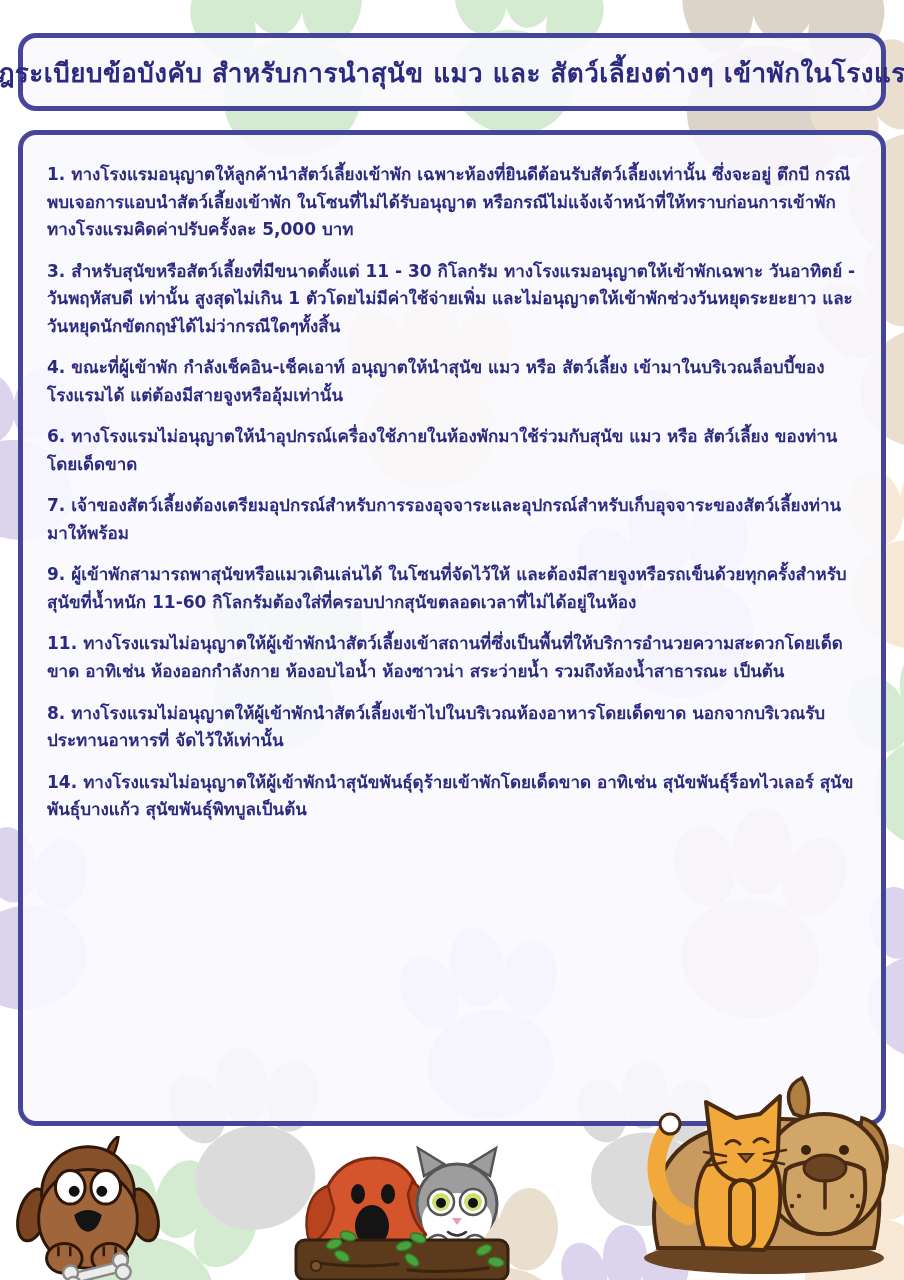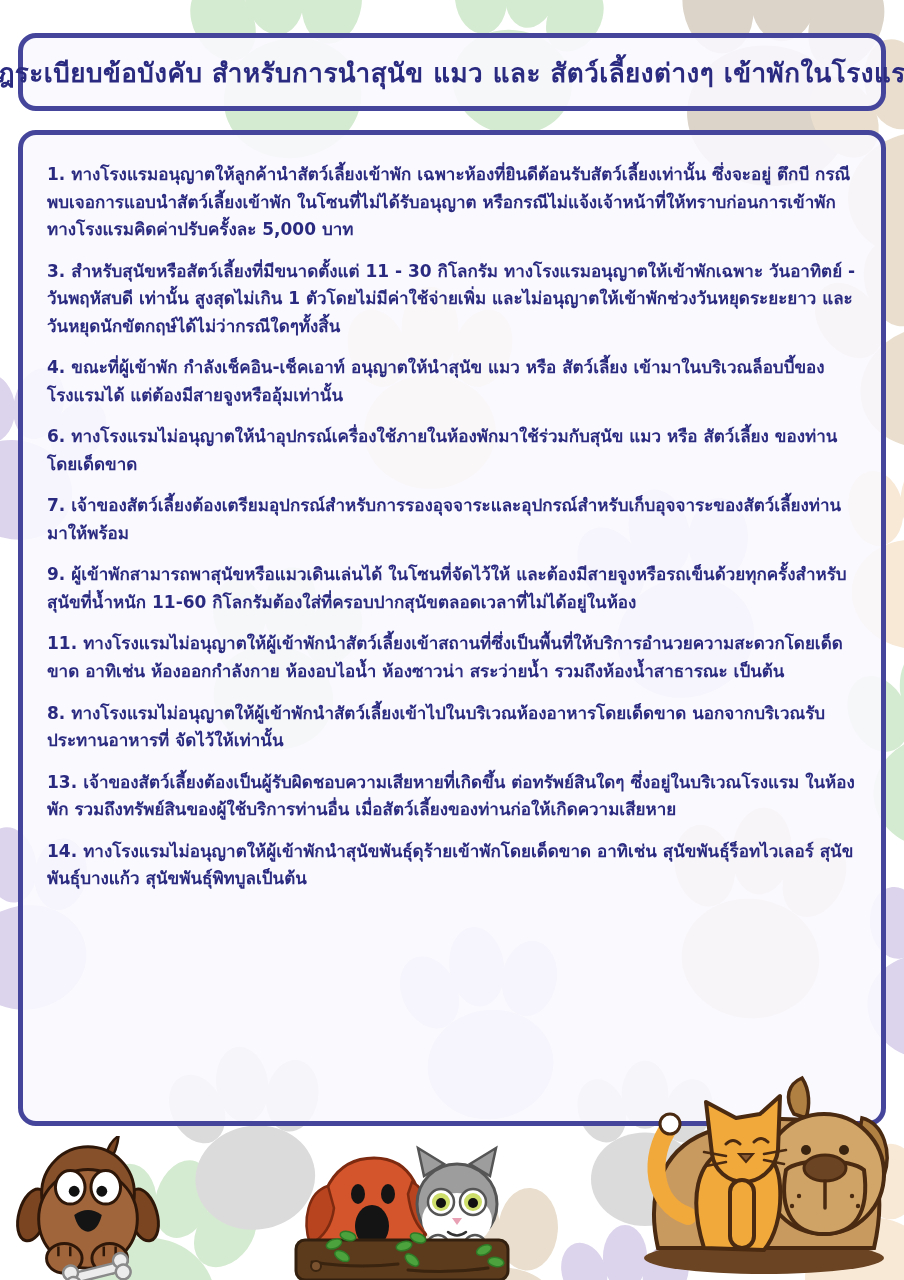--- a/index.html
+++ b/index.html
@@ -120,21 +120,20 @@
 
 <div class="panel rules-panel">
   <p class="rule"><span class="num">1.</span><span>ทางโรงแรมอนุญาตให้ลูกค้านำสัตว์เลี้ยงเข้าพัก เฉพาะห้องที่ยินดีต้อนรับสัตว์เลี้ยงเท่านั้น ซึ่งจะอยู่ ตึกบี กรณีพบเจอการแอบนำสัตว์เลี้ยงเข้าพัก ในโซนที่ไม่ได้รับอนุญาต หรือกรณีไม่แจ้งเจ้าหน้าที่ให้ทราบก่อนการเข้าพัก ทางโรงแรมคิดค่าปรับครั้งละ 5,000 บาท</span></p>
   <p class="rule"><span class="num">3.</span><span>สำหรับสุนัขหรือสัตว์เลี้ยงที่มีขนาดตั้งแต่ 11 - 30 กิโลกรัม ทางโรงแรมอนุญาตให้เข้าพักเฉพาะ วันอาทิตย์ - วันพฤหัสบดี เท่านั้น สูงสุดไม่เกิน 1 ตัวโดยไม่มีค่าใช้จ่ายเพิ่ม และไม่อนุญาตให้เข้าพักช่วงวันหยุดระยะยาว และ วันหยุดนักขัตกฤษ์ได้ไม่ว่ากรณีใดๆทั้งสิ้น</span></p>
   <p class="rule"><span class="num">4.</span><span>ขณะที่ผู้เข้าพัก กำลังเช็คอิน-เช็คเอาท์ อนุญาตให้นำสุนัข แมว หรือ สัตว์เลี้ยง เข้ามาในบริเวณล็อบบี้ของโรงแรมได้ แต่ต้องมีสายจูงหรืออุ้มเท่านั้น</span></p>
   <p class="rule"><span class="num">6.</span><span>ทางโรงแรมไม่อนุญาตให้นำอุปกรณ์เครื่องใช้ภายในห้องพักมาใช้ร่วมกับสุนัข แมว หรือ สัตว์เลี้ยง ของท่านโดยเด็ดขาด</span></p>
   <p class="rule"><span class="num">7.</span><span>เจ้าของสัตว์เลี้ยงต้องเตรียมอุปกรณ์สำหรับการรองอุจจาระและอุปกรณ์สำหรับเก็บอุจจาระของสัตว์เลี้ยงท่านมาให้พร้อม</span></p>
   <p class="rule"><span class="num">9.</span><span>ผู้เข้าพักสามารถพาสุนัขหรือแมวเดินเล่นได้ ในโซนที่จัดไว้ให้ และต้องมีสายจูงหรือรถเข็นด้วยทุกครั้งสำหรับสุนัขที่น้ำหนัก 11-60 กิโลกรัมต้องใส่ที่ครอบปากสุนัขตลอดเวลาที่ไม่ได้อยู่ในห้อง</span></p>
   <p class="rule"><span class="num">11.</span><span>ทางโรงแรมไม่อนุญาตให้ผู้เข้าพักนำสัตว์เลี้ยงเข้าสถานที่ซึ่งเป็นพื้นที่ให้บริการอำนวยความสะดวกโดยเด็ดขาด อาทิเช่น ห้องออกกำลังกาย ห้องอบไอน้ำ ห้องซาวน่า สระว่ายน้ำ รวมถึงห้องน้ำสาธารณะ เป็นต้น</span></p>
   <p class="rule"><span class="num">8.</span><span>ทางโรงแรมไม่อนุญาตให้ผู้เข้าพักนำสัตว์เลี้ยงเข้าไปในบริเวณห้องอาหารโดยเด็ดขาด นอกจากบริเวณรับประทานอาหารที่ จัดไว้ให้เท่านั้น</span></p>
-  <p class="rule"><span class="num">13.</span><span>เจ้าของสัตว์เลี้ยงต้องเป็นผู้รับผิดชอบความเสียหายที่เกิดขึ้น ต่อทรัพย์สินใดๆ ซึ่งอยู่ในบริเวณโรงแรม ในห้องพัก รวมถึงทรัพย์สินของผู้ใช้บริการท่านอื่น เมื่อสัตว์เลี้ยงของท่านก่อให้เกิดความเสียหาย</span></p>
   <p class="rule"><span class="num">14.</span><span>ทางโรงแรมไม่อนุญาตให้ผู้เข้าพักนำสุนัขพันธุ์ดุร้ายเข้าพักโดยเด็ดขาด อาทิเช่น สุนัขพันธุ์ร็อทไวเลอร์ สุนัขพันธุ์บางแก้ว สุนัขพันธุ์พิทบูลเป็นต้น</span></p>
 </div>
 
 <svg class="char char-dog-left" viewBox="0 0 160 150">
 
   <path d="M98 20 C101 8 106 3 111 0 C110 10 107 18 102 26 Z" fill="#7a4520" stroke="#2e1708" stroke-width="2.5"></path>
 
   <ellipse cx="24" cy="80" rx="14" ry="27" transform="rotate(16 24 80)" fill="#7a4520" stroke="#2e1708" stroke-width="3"></ellipse>
   <ellipse cx="136" cy="80" rx="14" ry="27" transform="rotate(-16 136 80)" fill="#7a4520" stroke="#2e1708" stroke-width="3"></ellipse>
 

